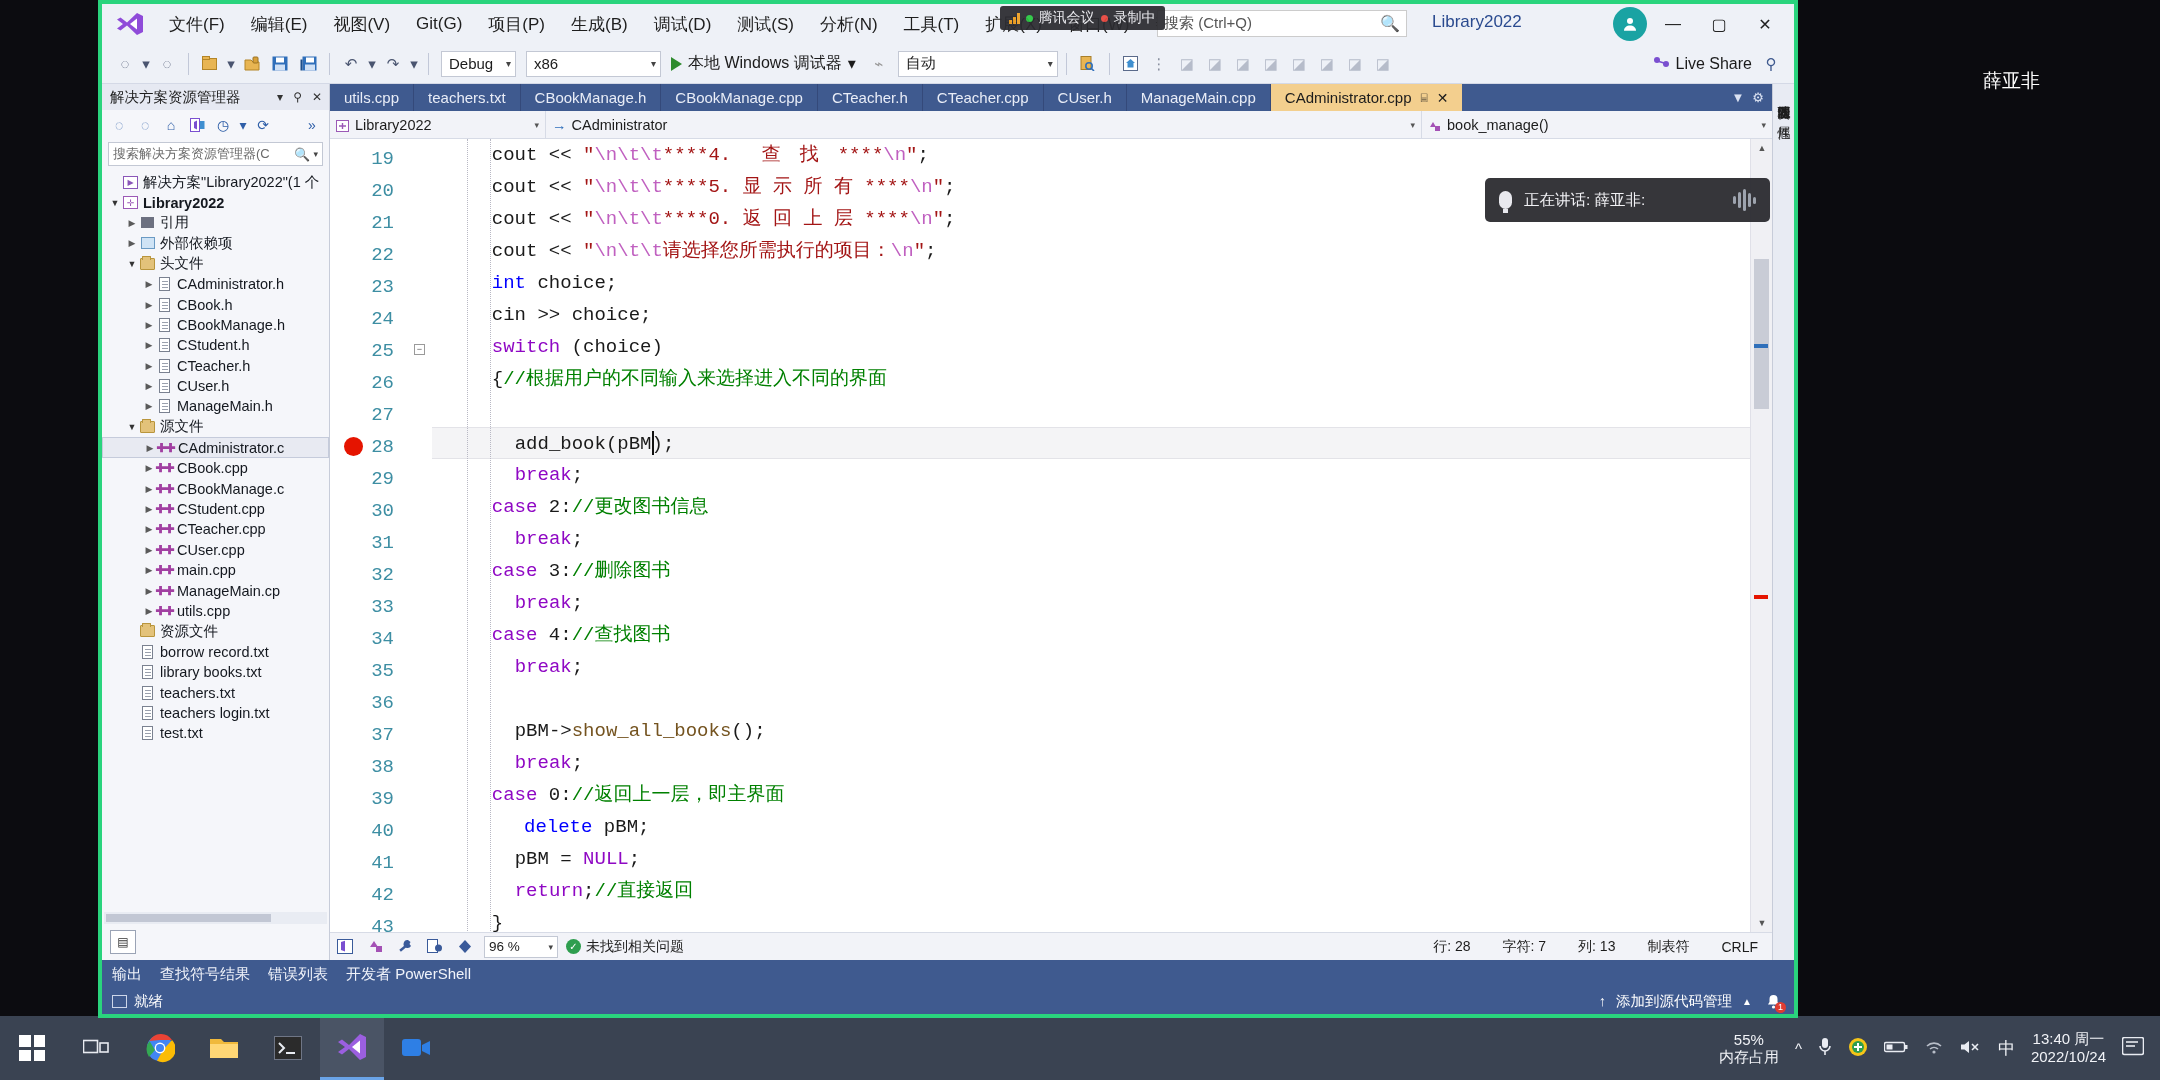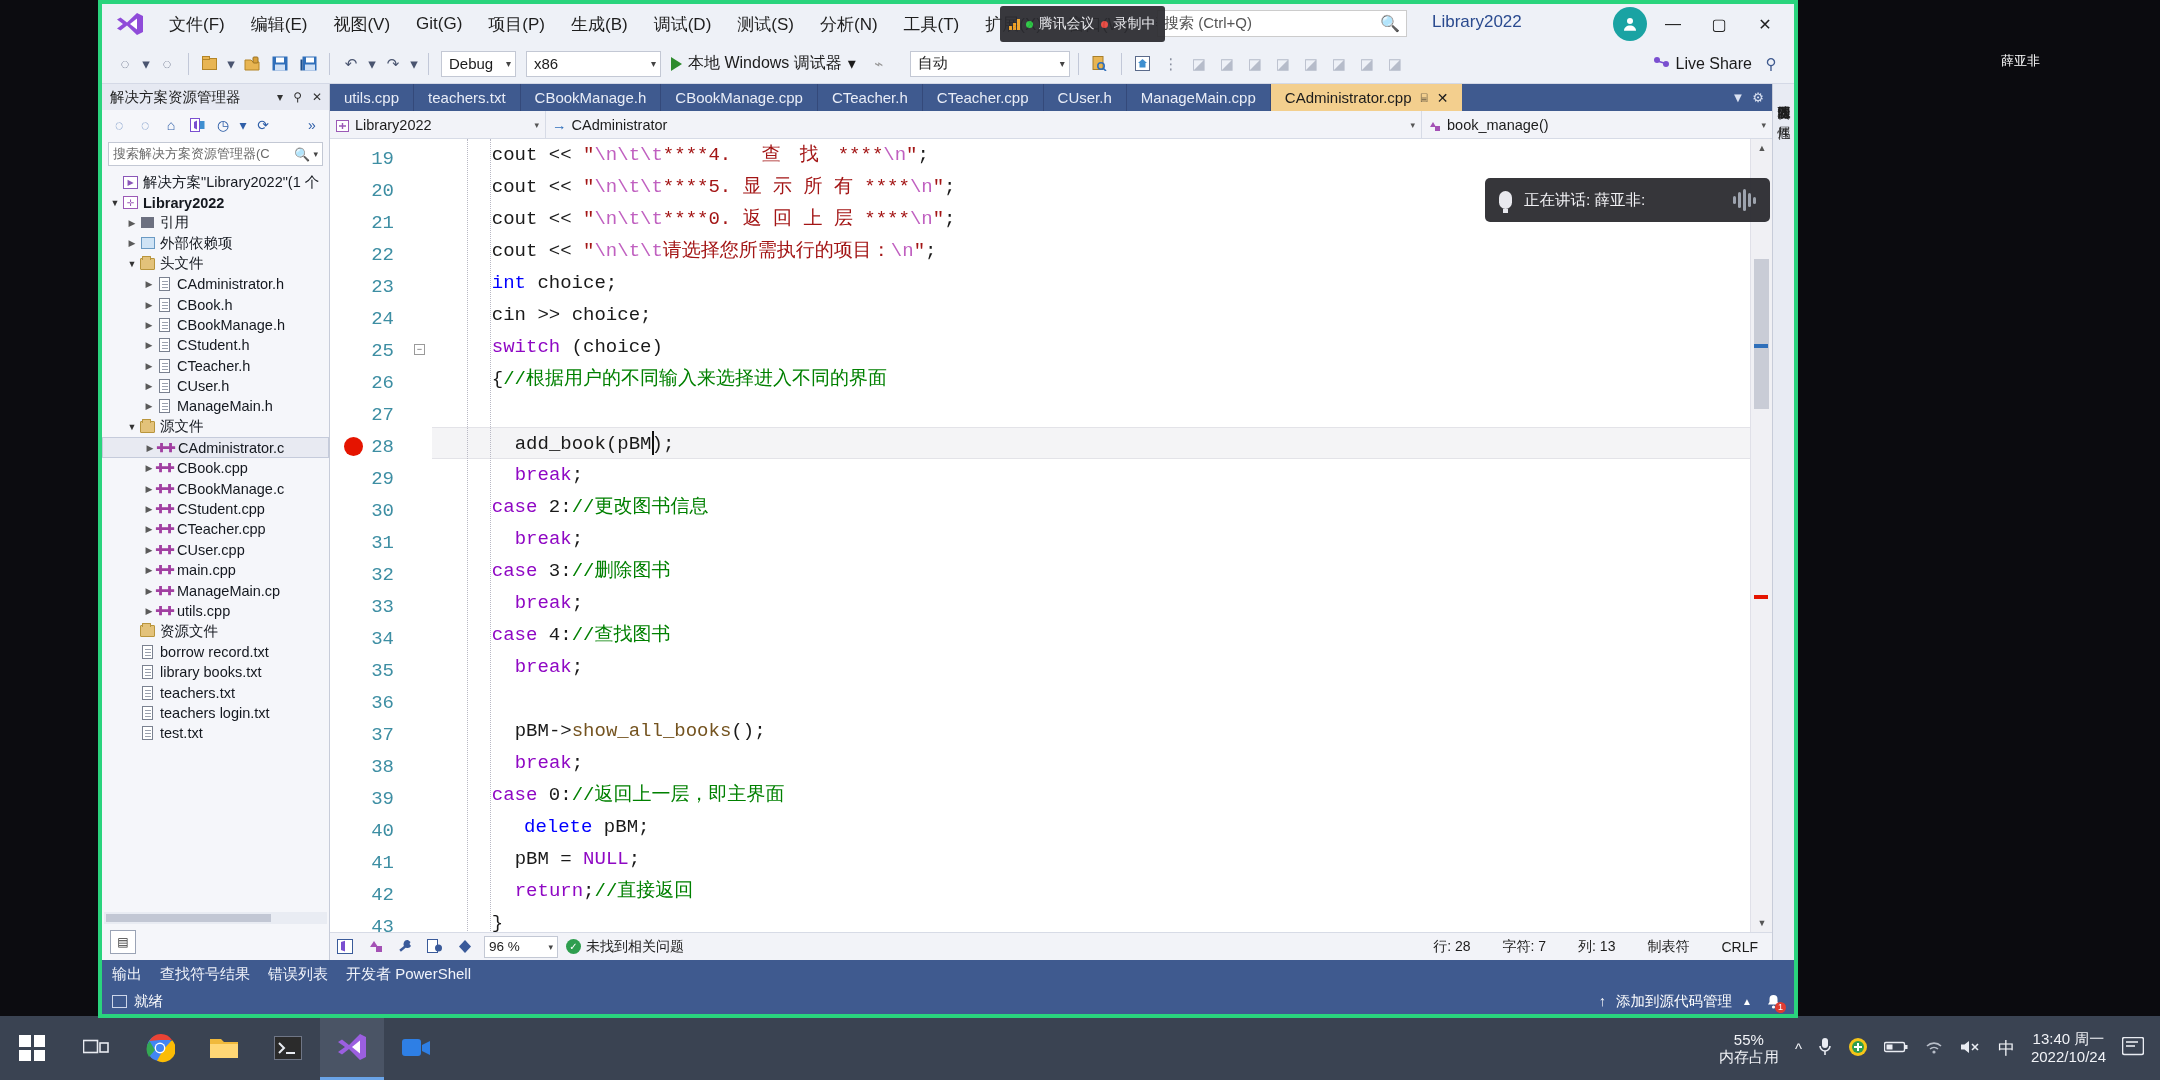--- a/index.html
+++ b/index.html
@@ -37,21 +37,21 @@
   .projname { position:absolute; left:1330px; top:8px; font-size:17px; color:#2a4a8f; }
 
   .tb-right { position:absolute; right:6px; top:2px; display:flex; align-items:center; gap:0px; }
   .tb-right .circ { width:40px;height:36px; display:flex;align-items:center;justify-content:center; }
   .avatarbtn { width:34px;height:34px;border-radius:50%; background:#1aa3a3;
       display:flex;align-items:center;justify-content:center;color:#fff;font-size:17px; }
   .wbtn { width:46px;height:36px; display:flex;align-items:center;justify-content:center;
       font-size:16px;color:#222; }
 
   
-  .tm-pill { position:absolute; left:898px; top:2px; height:36px; background:#2b2b30;
+  .tm-pill { position:absolute; left:898px; top:2px; height:24px; background:#2b2b30;
       color:#e8e8ec; font-size:14px; display:flex; align-items:center; gap:6px;
       padding:0 9px; border-radius:3px; z-index:30; opacity:.93; }
   .tm-bars { display:flex; align-items:flex-end; gap:1.5px; height:12px; }
   .tm-bars i{ display:block; width:2.5px; background:#f0a020; }
   .tm-dot{ width:7px;height:7px;border-radius:50%;background:#28c840; display:inline-block;}
   .tm-rec{ width:7px;height:7px;border-radius:50%;background:#e8453c; display:inline-block;}
 
   
   .toolbar { height:40px; background:#eef1f7; display:flex; align-items:center;
       padding-left:10px; gap:2px; border-bottom:1px solid #d4d9e6; position:relative;}
@@ -208,21 +208,21 @@
   .winlogo{width:26px;height:26px;display:grid;grid-template-columns:1fr 1fr;
      grid-template-rows:1fr 1fr;gap:3px;}
   .winlogo i{background:#fff;display:block;}
   .tray{ margin-left:auto; display:flex; align-items:center; gap:16px; padding-right:16px;
      color:#f1f3f7; font-size:15px;}
   .tray .mem{ text-align:center; line-height:1.15; font-size:15px;}
   .clock{ text-align:center; line-height:1.18; font-size:15px;}
 
   
   .rightname{ position:absolute; right:0; top:0; width:360px; height:1018px; background:#0b0b0f;}
-  .namelbl{ position:absolute; right:120px; top:52px; color:#fff; font-size:13px;}
+  .namelbl{ position:absolute; right:120px; top:68px; color:#fff; font-size:19px;}
 
   
   .toast{ position:absolute; left:1485px; top:178px; width:285px; height:44px;
      background:#2e2e33; border-radius:5px; display:flex;align-items:center;gap:12px;
      padding:0 14px; color:#f2f2f5; font-size:15.5px; z-index:55; opacity:.96;}
   .mic{ width:13px;height:18px;border-radius:7px 7px 7px 7px;background:#e9e9ee;position:relative;}
   .mic:after{content:"";position:absolute;left:4px;top:18px;width:5px;height:4px;background:#e9e9ee;}
   .wave{ margin-left:auto; display:flex;align-items:center;gap:2px;}
   .wave i{display:block;width:3px;background:#9aa0ab;border-radius:2px;}
 </style>
@@ -342,21 +342,21 @@
         <span class="ca">▾</span>
       </div>
 
       <div class="runbtn">
         <span class="tri"></span>
         <span>本地 Windows 调试器</span>
         <span class="ca">▾</span>
       </div>
 
       <div class="tbi" style="color:#999">⌁</div>
-      <div class="combo" style="width:160px;margin-left:16px;gap:16px;">
+      <div class="combo" style="width:160px;margin-left:4px;gap:16px;">
         <span class="cv">自动</span>
         <span class="ca">▾</span>
       </div>
       <div class="tbsep"></div>
       <div class="tbi">
         <svg width="15" height="15" viewBox="0 0 15 15">
             <rect x="1" y="0.5" width="10" height="13" fill="#e8b552" stroke="#a87f2a"></rect>
             <circle cx="9" cy="10" r="3.2" fill="none" stroke="#2f6fba" stroke-width="1.6"></circle>
             <line x1="11.2" y1="12.2" x2="14" y2="15" stroke="#2f6fba" stroke-width="1.6"></line>
           </svg>

